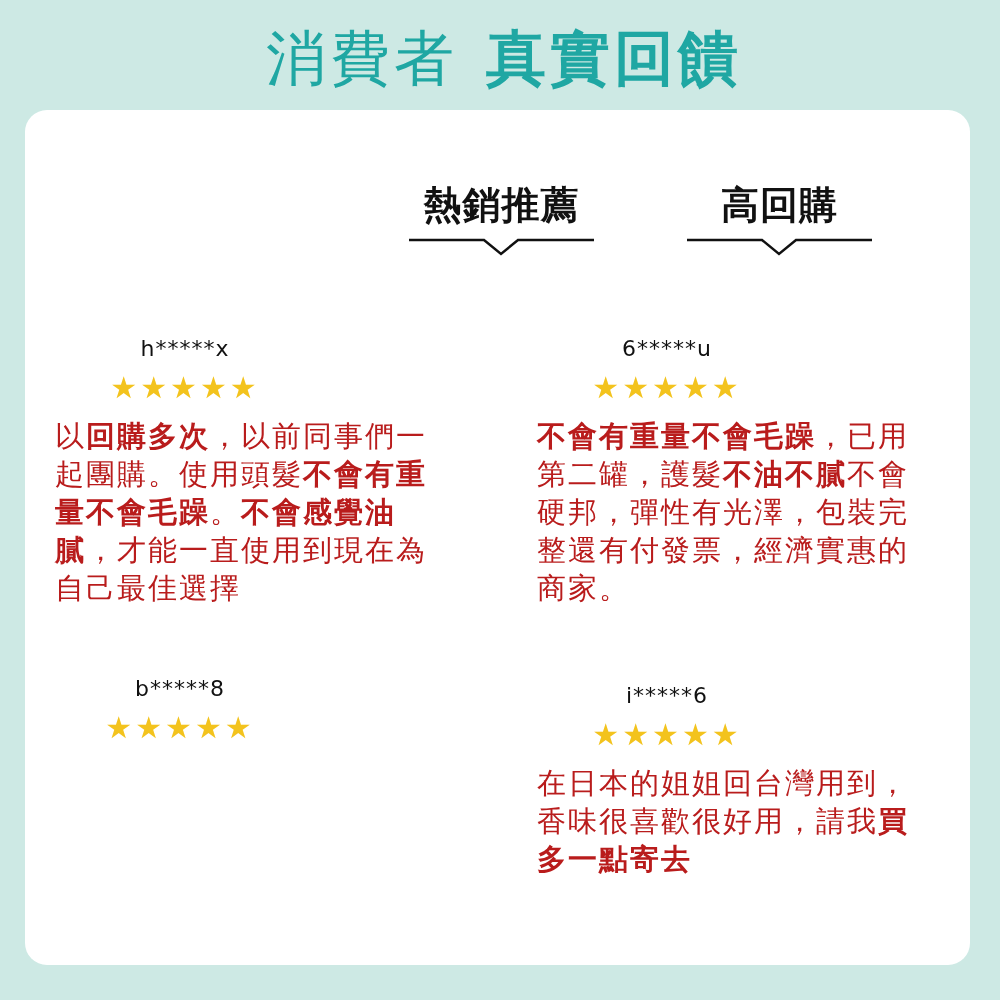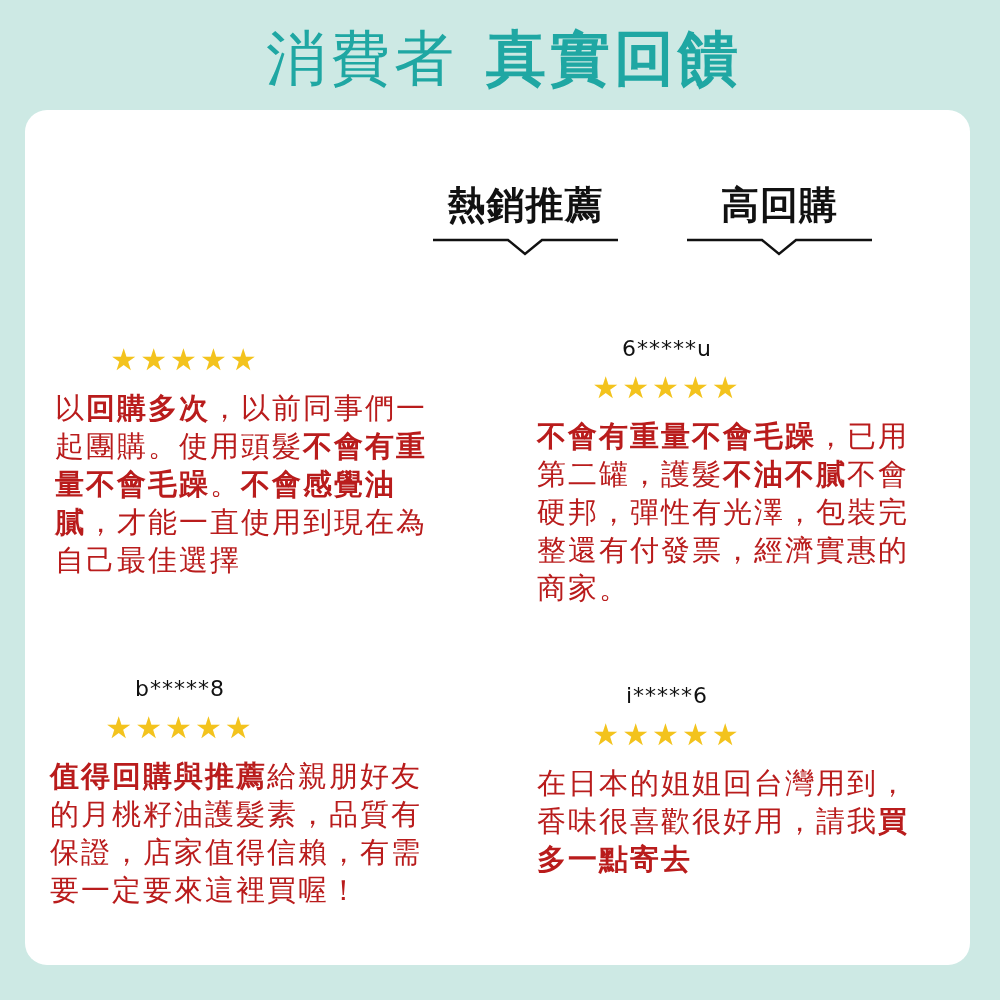--- a/index.html
+++ b/index.html
@@ -51,53 +51,53 @@
 </head>
 <body>
 
 <div class="title">
   <span class="light">消費者</span><span class="bold">真實回饋</span>
 </div>
 
 <div class="card">
 
 
-  <div class="badge" style="left:408px;text-align:center;">
+  <div class="badge" style="left:384px;text-align:center;">
     <span class="label">熱銷推薦</span>
     <div class="line">
       <svg width="185" height="22" viewBox="0 0 185 22">
           <polyline points="0,2 75,2 92,16 109,2 185,2" fill="none" stroke="#111" stroke-width="2.5"></polyline>
         </svg>
     </div>
   </div>
 
   <div class="badge" style="left:662px;">
     <span class="label">高回購</span>
     <div class="line">
       <svg width="185" height="22" viewBox="0 0 185 22">
           <polyline points="0,2 75,2 92,16 109,2 185,2" fill="none" stroke="#111" stroke-width="2.5"></polyline>
         </svg>
     </div>
   </div>
 
   <div class="review" style="left:30px; top:225px;">
+    <div class="user">h*****x</div>
     <div class="stars">★★★★★</div>
     <div class="text"><span>以</span><b>回購多次</b><span>，以前同事們一起團購。使用頭髮</span><b>不會有重量不會毛躁</b><span>。</span><b>不會感覺油膩</b><span>，才能一直使用到現在為自己最佳選擇</span></div>
   </div>
 
   <div class="review" style="left:512px; top:225px;">
     <div class="user">6*****u</div>
     <div class="stars">★★★★★</div>
     <div class="text"><b>不會有重量不會毛躁</b><span>，已用第二罐，護髮</span><b>不油不膩</b><span>不會硬邦，彈性有光澤，包裝完整還有付發票，經濟實惠的商家。</span></div>
   </div>
 
   <div class="review" style="left:25px; top:565px;">
     <div class="user">b*****8</div>
     <div class="stars">★★★★★</div>
-    <div class="text"><b>值得回購與推薦</b><span>給親朋好友的月桃籽油護髮素，品質有保證，店家值得信賴，有需要一定要來這裡買喔！</span></div>
   </div>
 
   <div class="review" style="left:512px; top:565px;margin-top:7px;">
     <div class="user">i*****6</div>
     <div class="stars">★★★★★</div>
     <div class="text"><span>在日本的姐姐回台灣用到，香味很喜歡很好用，請我</span><b>買多一點寄去</b></div>
   </div>
 
 </div>
 

